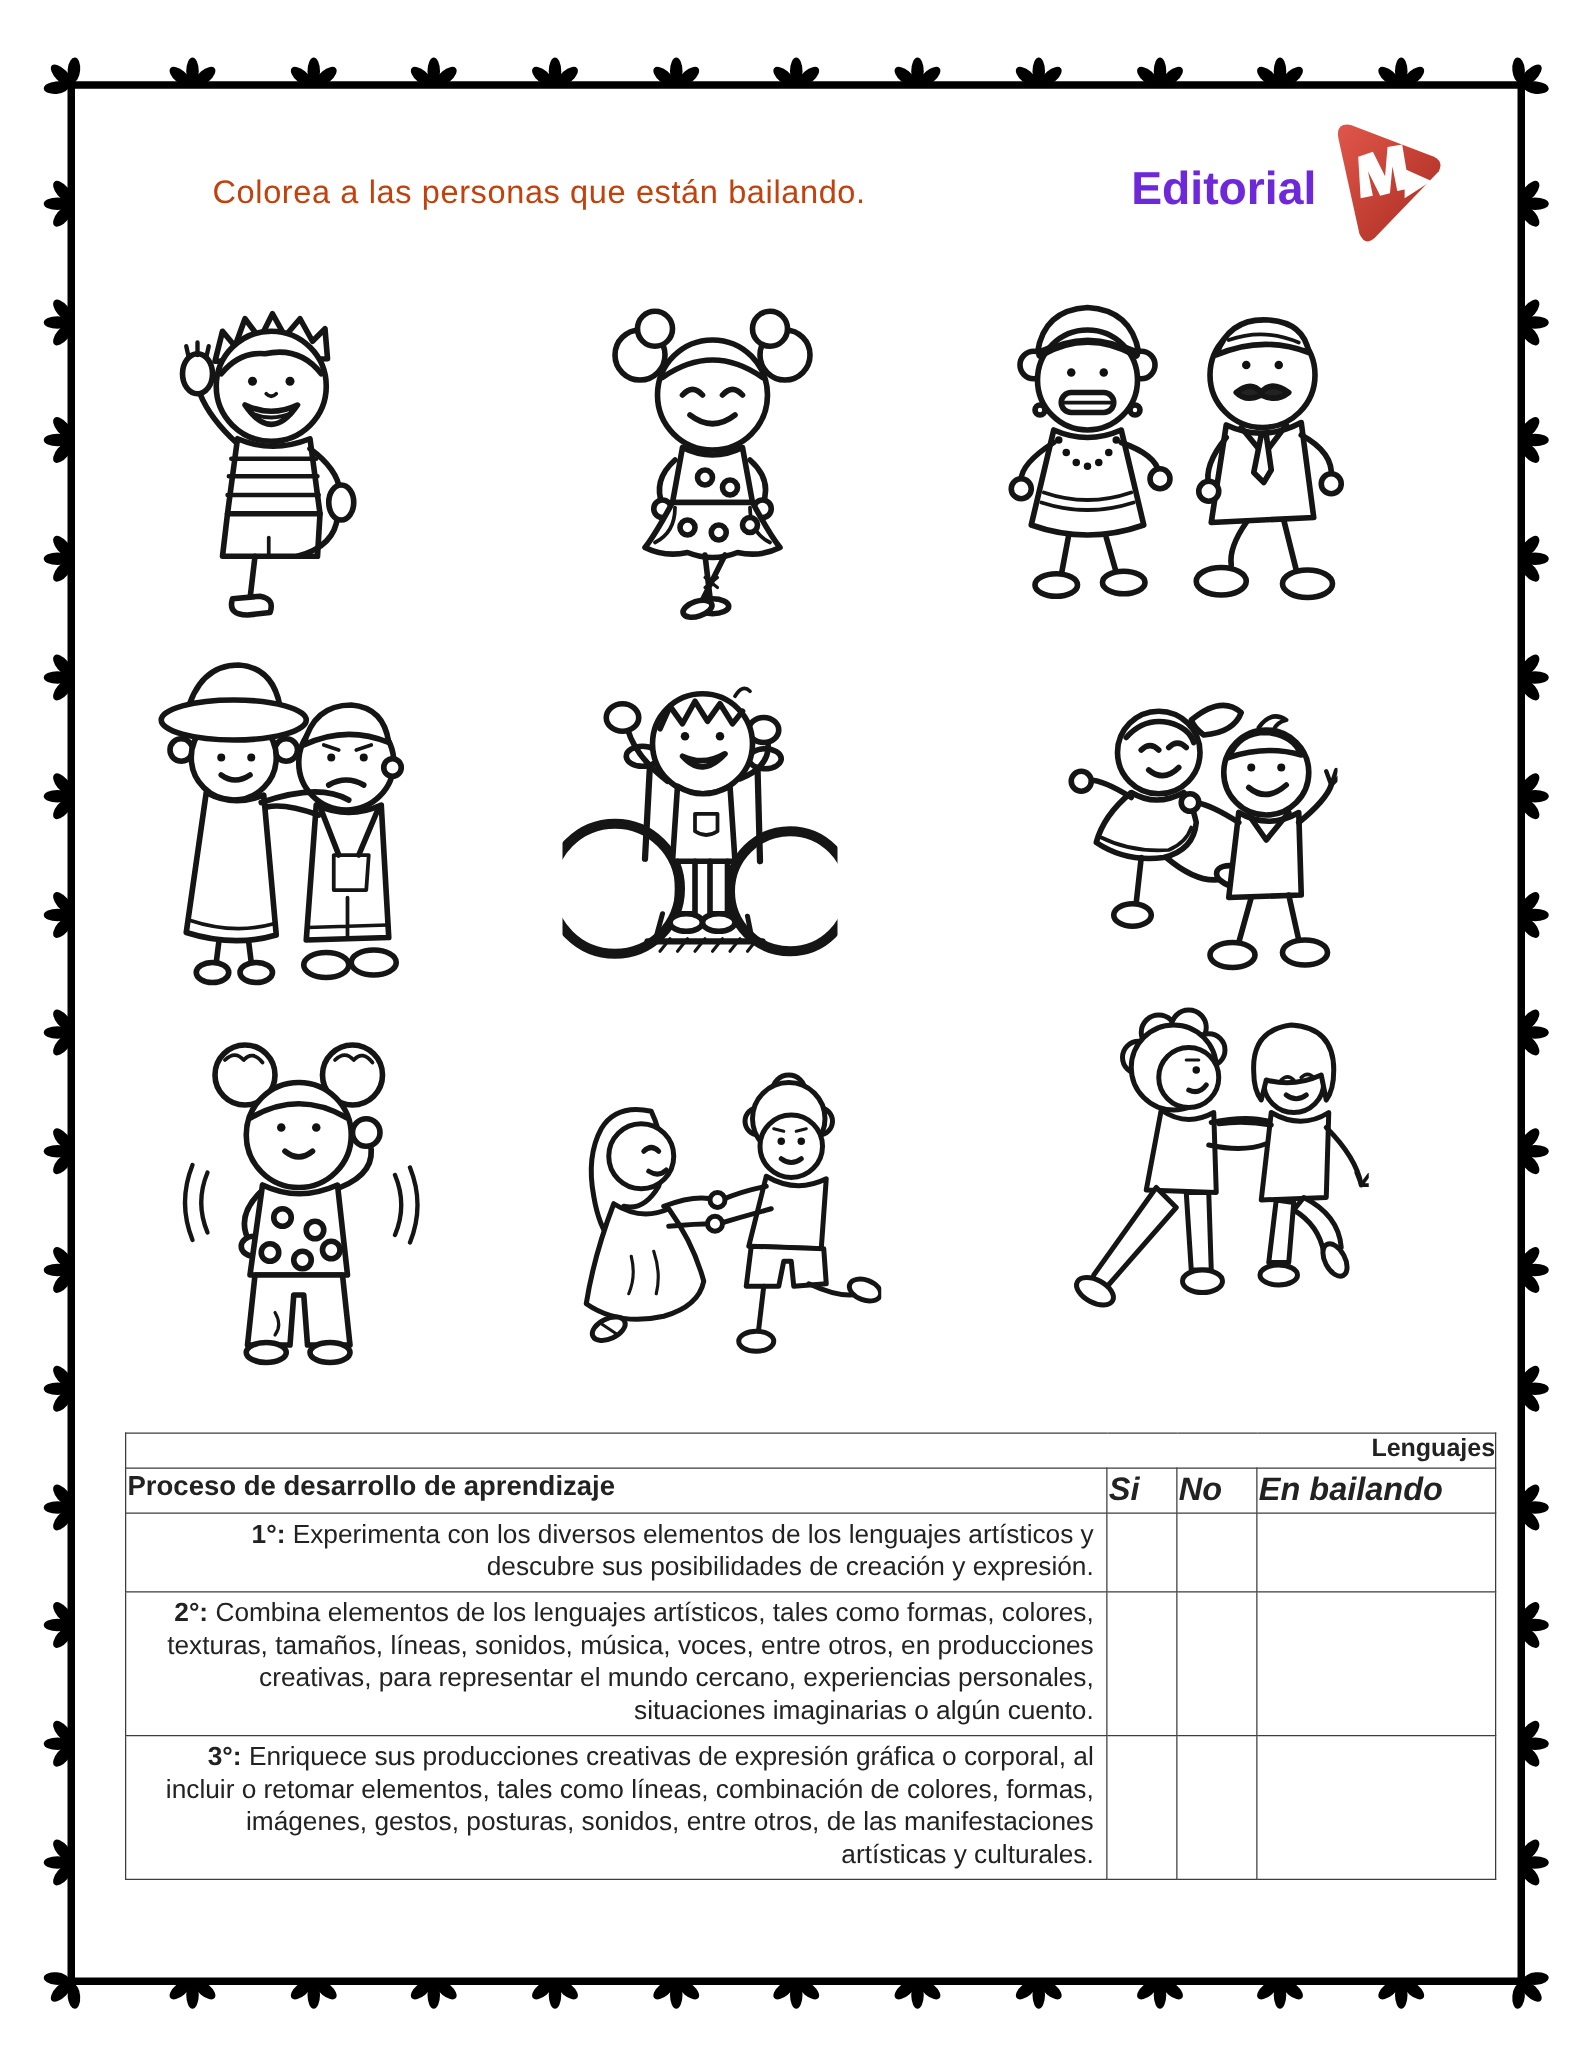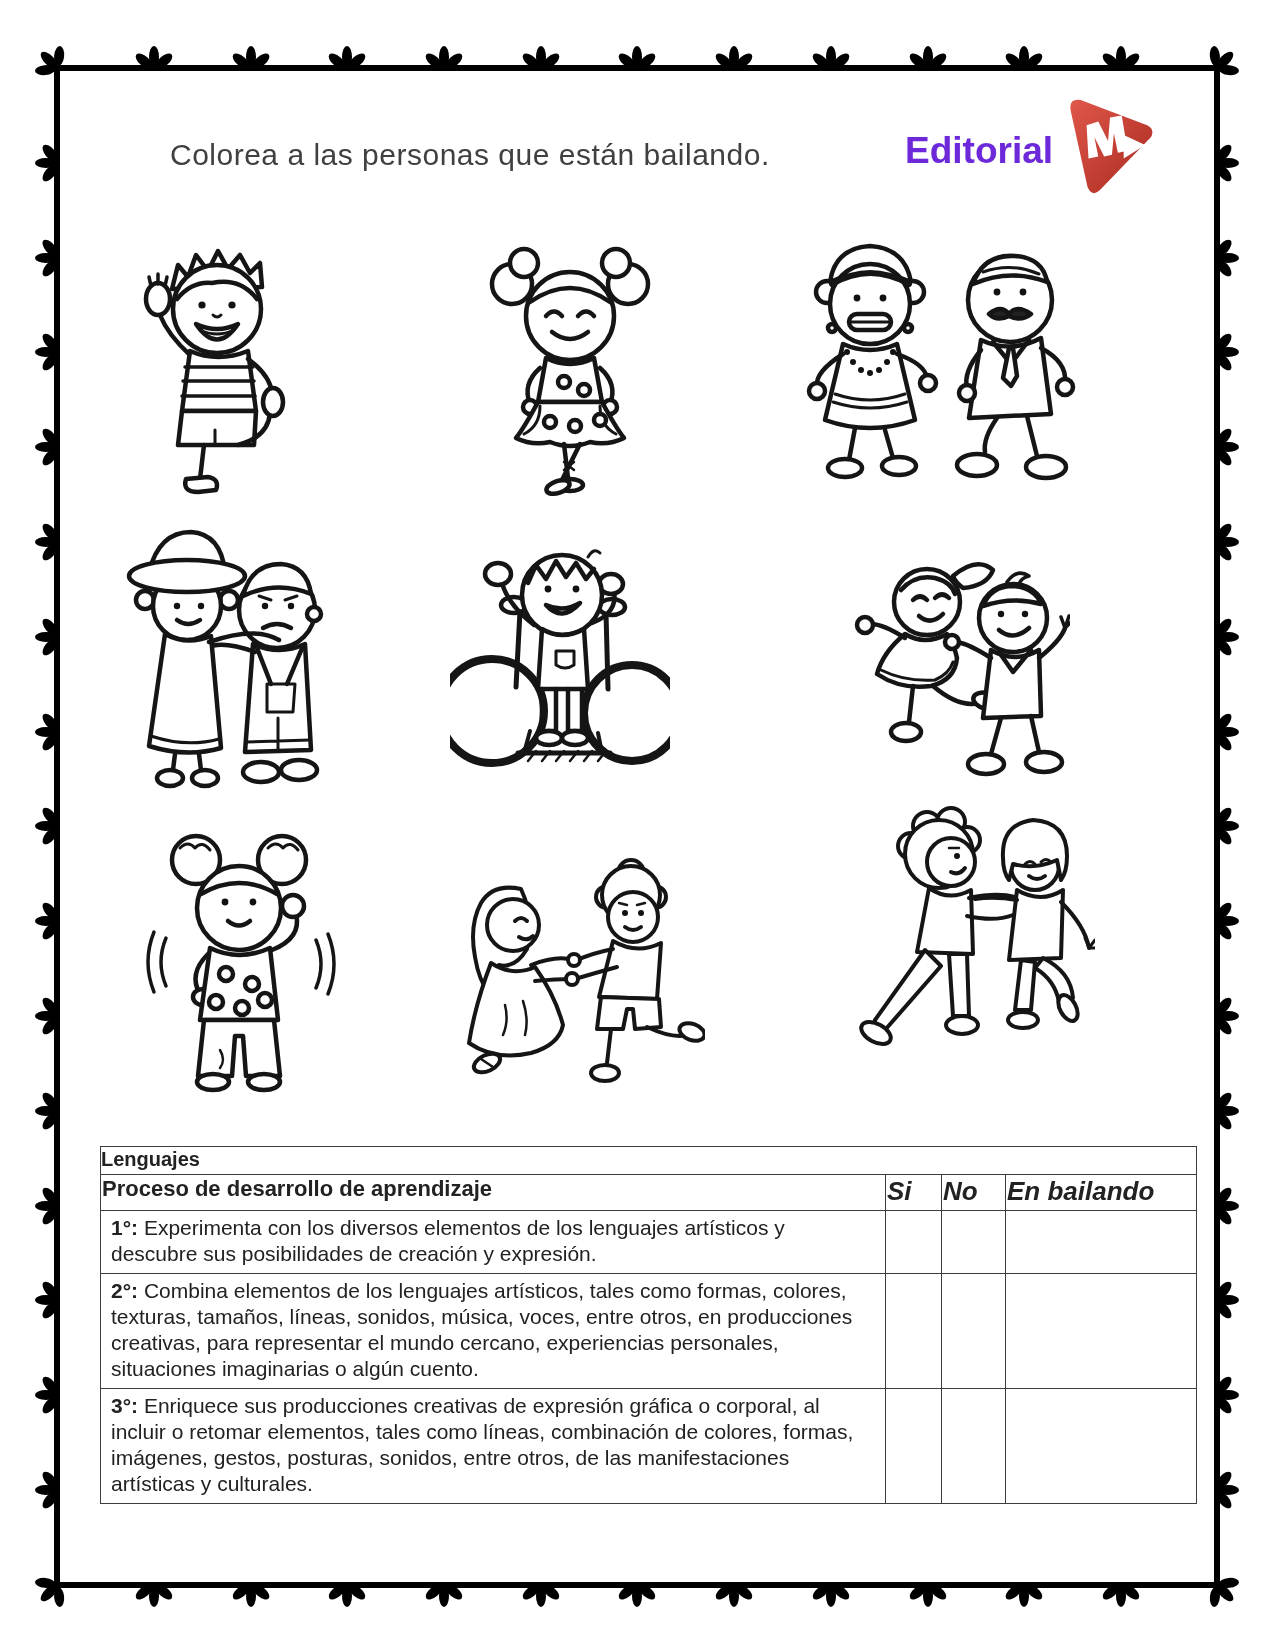--- a/index.html
+++ b/index.html
@@ -3,37 +3,37 @@
 <meta charset="utf-8">
 <style>
   html,body{margin:0;padding:0;background:#fff;}
   .page{
     position:relative;width:1275px;height:1650px;background:#fff;overflow:hidden;
     font-family:"Liberation Sans", sans-serif;color:#222;
   }
   .frame{position:absolute;left:0;top:0;width:1275px;height:1650px;pointer-events:none;}
   .title{
     position:absolute;left:170px;top:138px;width:760px;
-    font-size:30px;letter-spacing:.5px;color:#404040;
+    font-size:26px;letter-spacing:.5px;color:#c2410c;
   }
   .logo{position:absolute;left:905px;top:96px;width:250px;height:105px;}
   .logo-text{
     position:absolute;left:0;top:34px;font-size:37px;font-weight:bold;color:#6d28d9;
     text-shadow:0 1px 0 #fff,0 0 2px #dfe9f4;letter-spacing:0;
   }
   .logo-badge{position:absolute;left:162px;top:0;width:88px;height:102px;}
   .fig{position:absolute;}
   .fig svg{width:100%;height:100%;display:block;}
   
   .eval{position:absolute;left:100px;top:1146px;width:1096px;border-collapse:collapse;table-layout:fixed;}
   .eval td,.eval th{border:1.6px solid #3d3d3d;vertical-align:top;box-sizing:border-box;}
-  .t-title{height:28px;text-align:left;font-weight:bold;font-size:20px;vertical-align:middle;padding:1px 0;}
+  .t-title{height:28px;text-align:right;font-weight:bold;font-size:20px;vertical-align:middle;padding:1px 0;}
   .t-head{height:36px;text-align:left;font-weight:bold;font-size:22px;vertical-align:middle;}
   .t-head.big{font-size:26px;font-style:italic;}
-  .t-proc{font-size:21px;line-height:1.24;padding:4px 10px 6px 10px;text-align:left;}
+  .t-proc{font-size:21px;line-height:1.24;padding:4px 10px 6px 10px;text-align:right;}
   .t-proc b{font-weight:bold;}
   .t-ans{background:#fff;}
 </style>
 </head>
 <body>
 
 <div class="page">
 
   <svg class="frame" viewBox="0 0 1275 1650">
     <defs>

